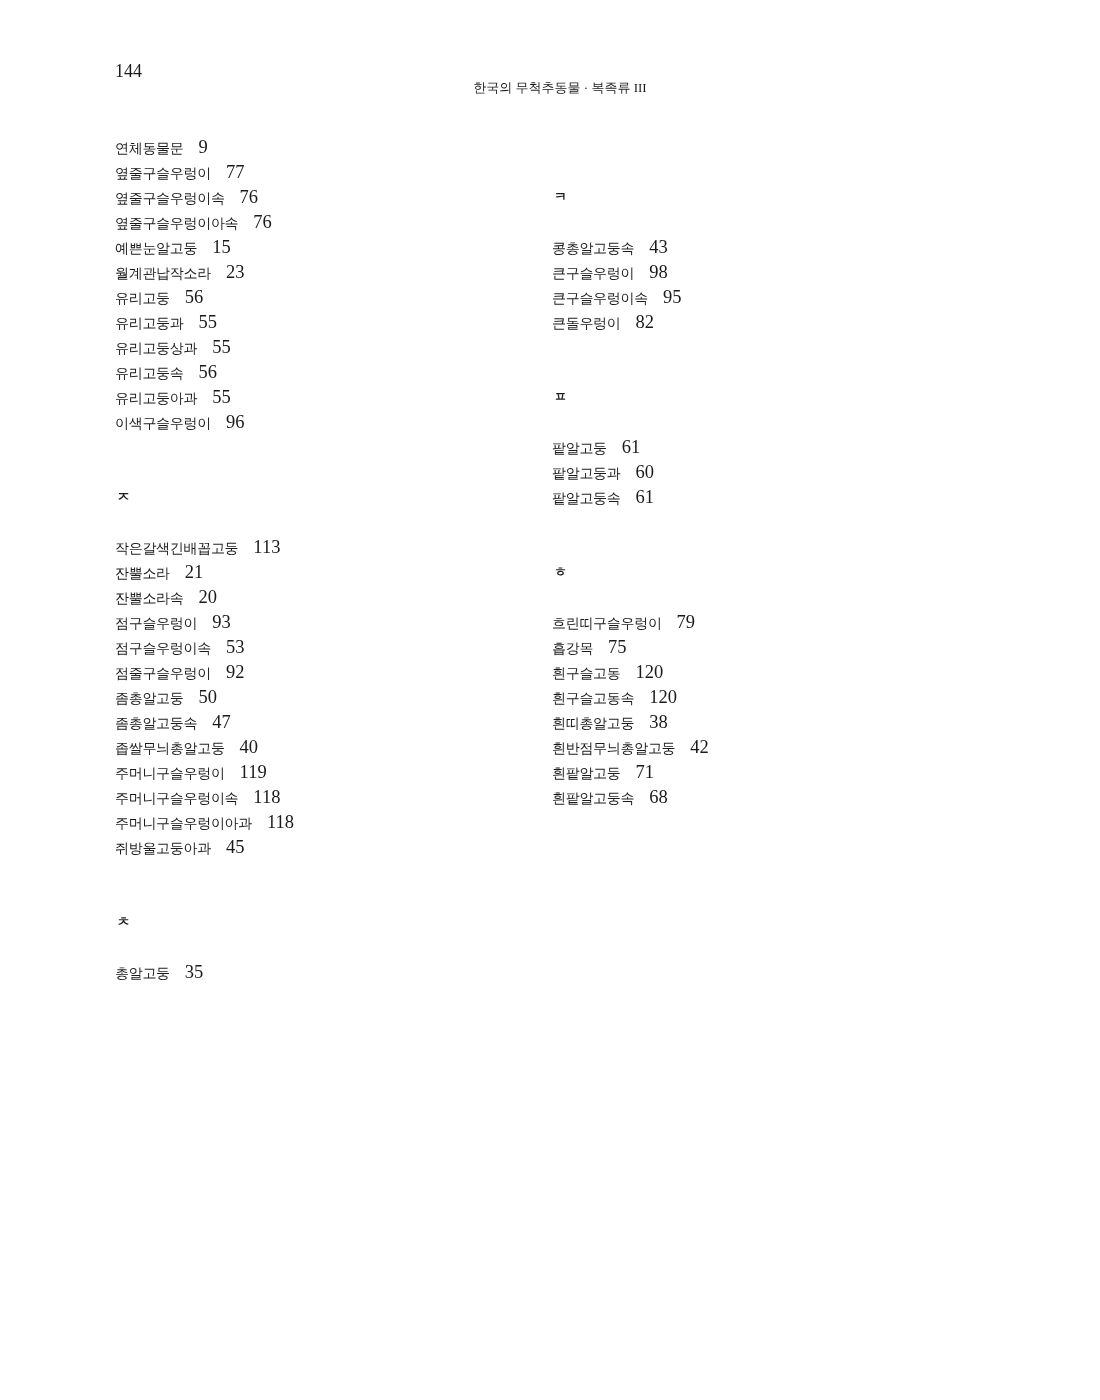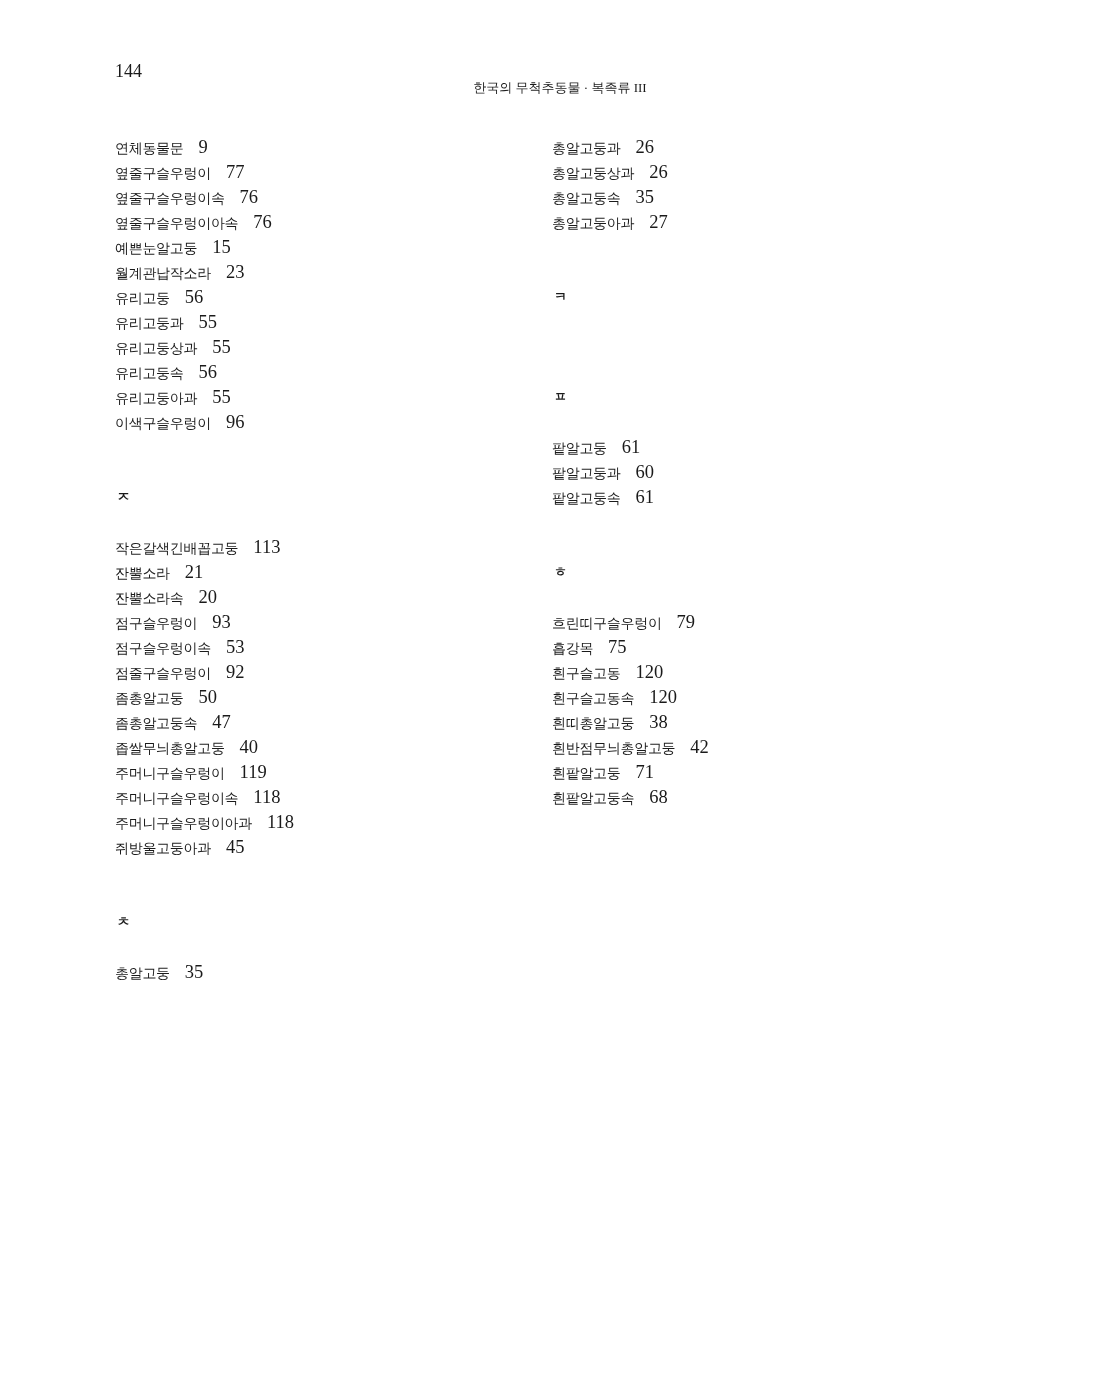--- a/index.html
+++ b/index.html
@@ -75,29 +75,29 @@
     </div>
   <div class="gap"></div>
   <div class="heading">ㅊ</div>
   <div class="heading-gap"></div>
   <div>
       <div class="entry"><span class="term">총알고둥</span><span class="num">35</span></div>
     </div>
 </div>
 
 <div class="col col-right">
-  <div>
-      <div class="entry"><span class="term">총알고둥과</span><span class="num">26</span></div>
-      <div class="entry"><span class="term">총알고둥상과</span><span class="num">26</span></div>
-      <div class="entry"><span class="term">총알고둥속</span><span class="num">35</span></div>
-      <div class="entry"><span class="term">총알고둥아과</span><span class="num">27</span></div>
-    </div>
   <div class="gap"></div>
   <div class="heading">ㅋ</div>
   <div class="heading-gap"></div>
+  <div>
+      <div class="entry"><span class="term">콩총알고둥속</span><span class="num">43</span></div>
+      <div class="entry"><span class="term">큰구슬우렁이</span><span class="num">98</span></div>
+      <div class="entry"><span class="term">큰구슬우렁이속</span><span class="num">95</span></div>
+      <div class="entry"><span class="term">큰돌우렁이</span><span class="num">82</span></div>
+    </div>
   <div class="gap"></div>
   <div class="heading">ㅍ</div>
   <div class="heading-gap"></div>
   <div>
       <div class="entry"><span class="term">팥알고둥</span><span class="num">61</span></div>
       <div class="entry"><span class="term">팥알고둥과</span><span class="num">60</span></div>
       <div class="entry"><span class="term">팥알고둥속</span><span class="num">61</span></div>
     </div>
   <div class="gap"></div>
   <div class="heading">ㅎ</div>

